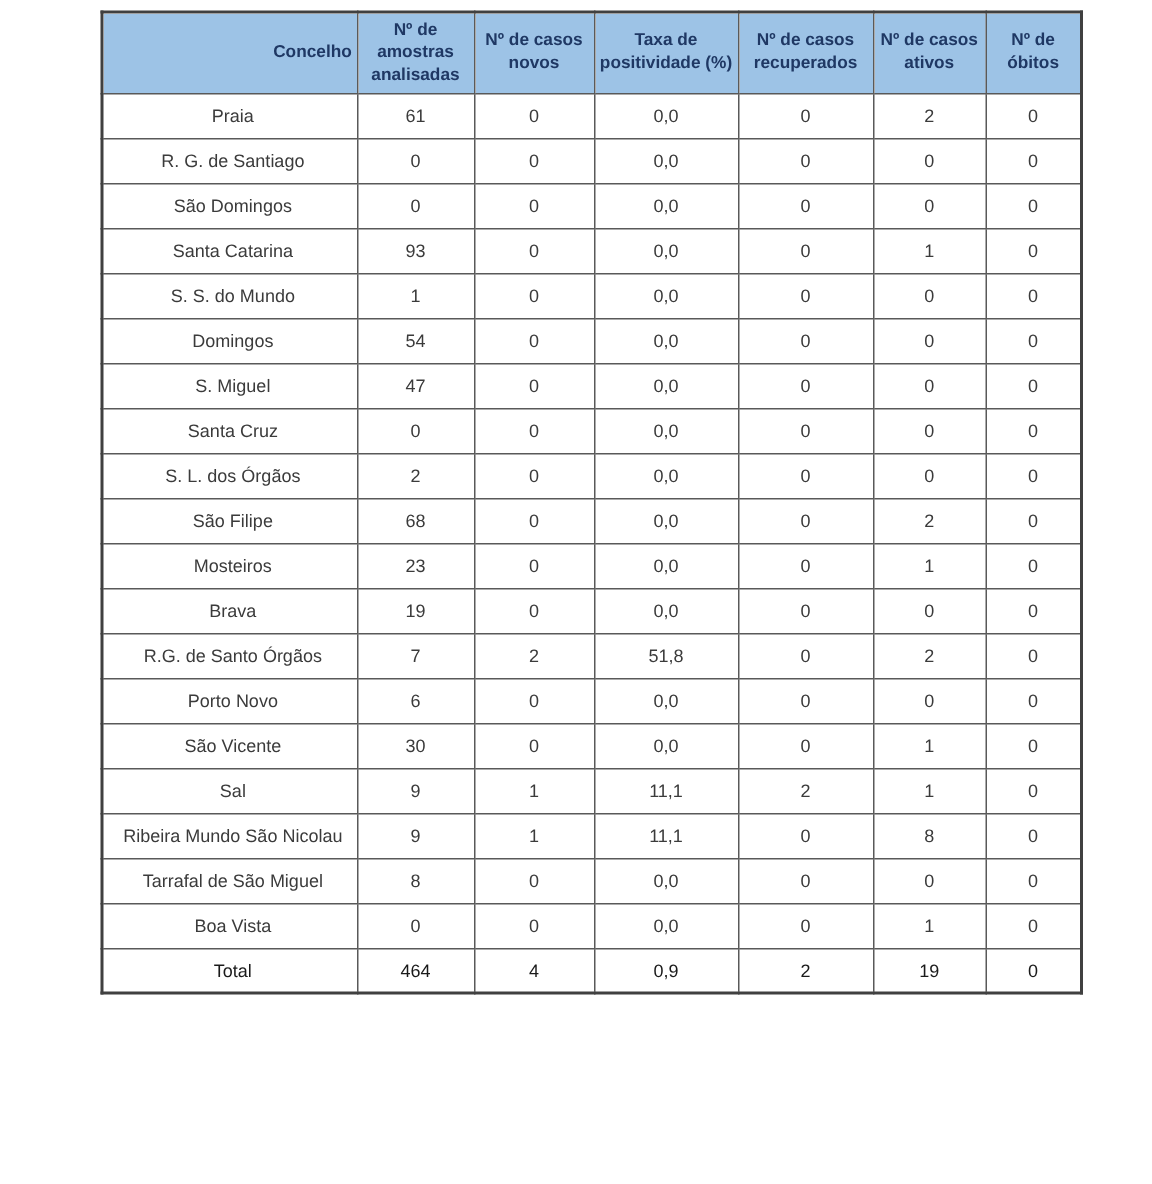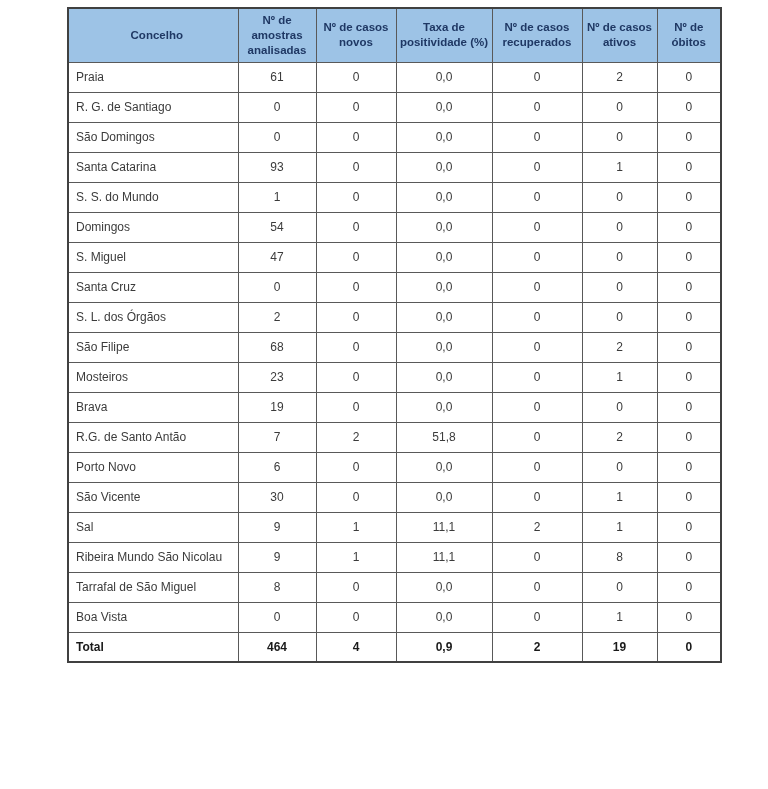--- a/index.html
+++ b/index.html
@@ -42,39 +42,39 @@
     color: var(--header-text);
     font-weight: bold;
     font-size: 11.5px;
     line-height: 1.3;
     text-align: center;
     vertical-align: middle;
     padding: 4px 3px;
     height: 50px;
   }
   .data-table thead th.col-name {
-    text-align: center;
+    text-align: right;
     padding-left: 10px;
   }
   .data-table tbody td {
     font-size: 12px;
     color: var(--body-text);
     height: 30px;
     vertical-align: middle;
     padding: 2px 3px;
   }
   .data-table tbody td.name-cell {
-    text-align: left;
+    text-align: center;
     padding-left: 7px;
   }
   .data-table tbody td.value-cell {
     text-align: center;
   }
   .data-table tbody tr.total td {
-    font-weight: bold;
+    font-weight: normal;
     color: #1a1a1a;
     margin-top: 12px;
   }
 </style>
 </head>
 <body>
 
 <div class="page">
   <table class="data-table">
     <colgroup>
@@ -200,21 +200,21 @@
         <tr>
           <td class="name-cell">Brava</td>
           <td class="value-cell">19</td>
           <td class="value-cell">0</td>
           <td class="value-cell">0,0</td>
           <td class="value-cell">0</td>
           <td class="value-cell">0</td>
           <td class="value-cell">0</td>
         </tr>
         <tr>
-          <td class="name-cell">R.G. de Santo Antão</td>
+          <td class="name-cell">R.G. de Santo Órgãos</td>
           <td class="value-cell">7</td>
           <td class="value-cell">2</td>
           <td class="value-cell">51,8</td>
           <td class="value-cell">0</td>
           <td class="value-cell">2</td>
           <td class="value-cell">0</td>
         </tr>
         <tr>
           <td class="name-cell">Porto Novo</td>
           <td class="value-cell">6</td>

